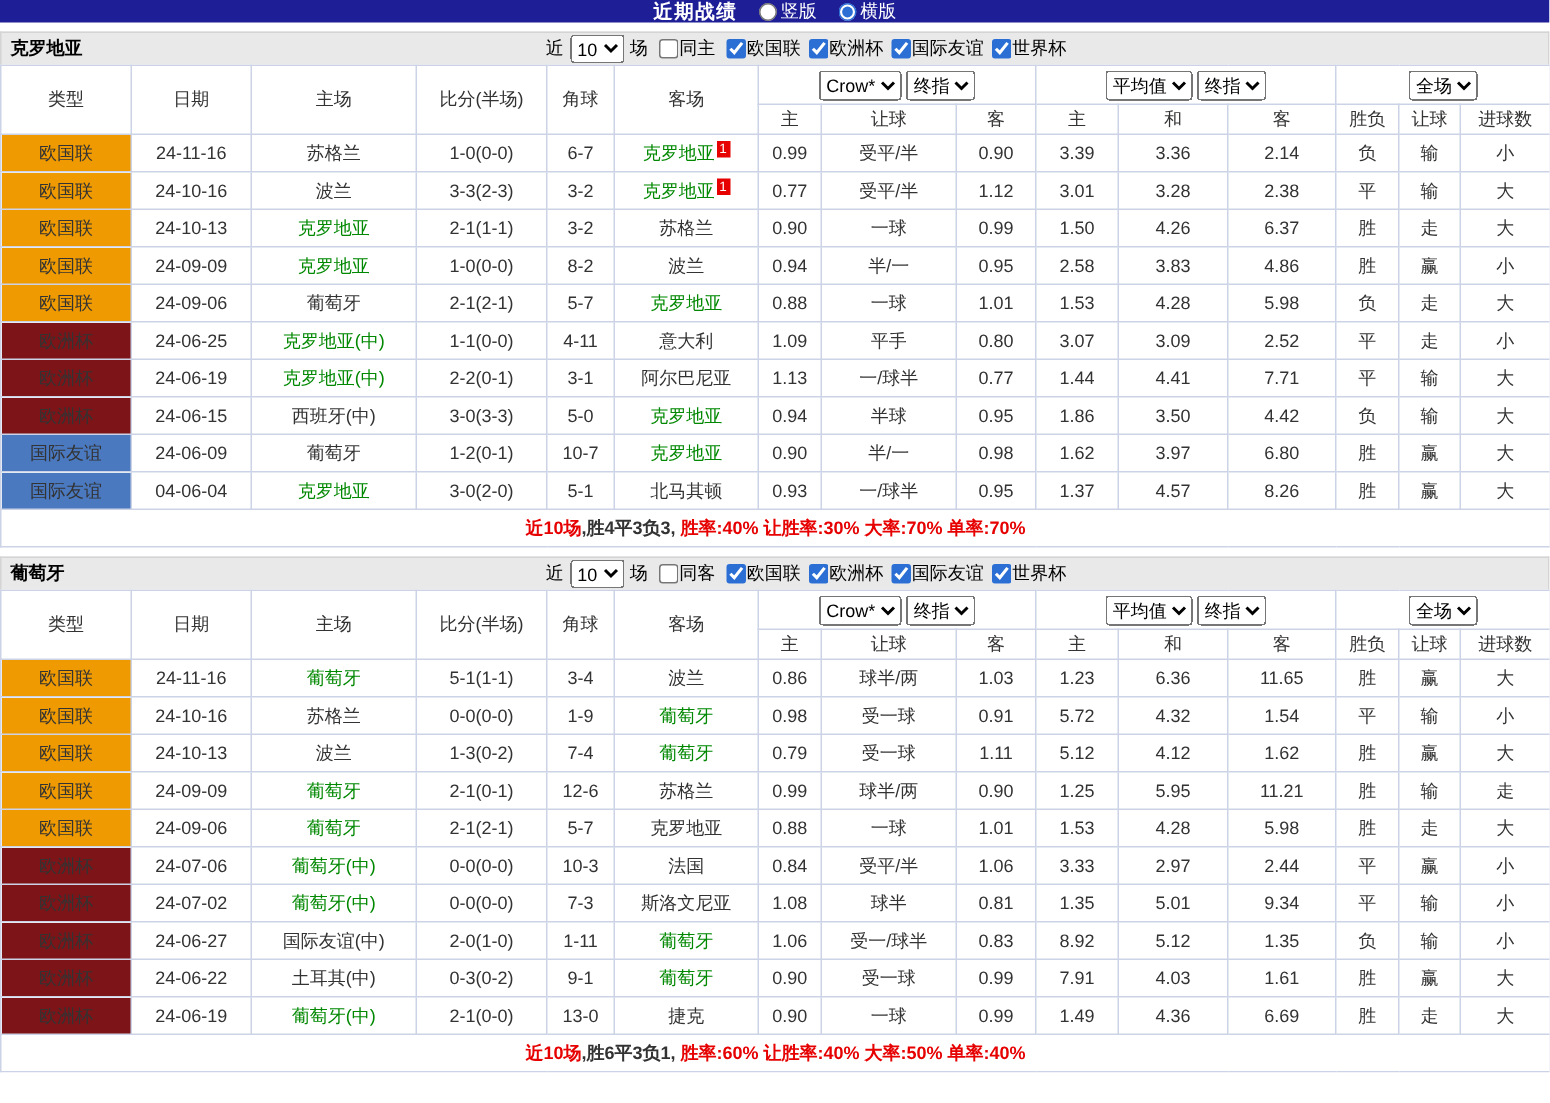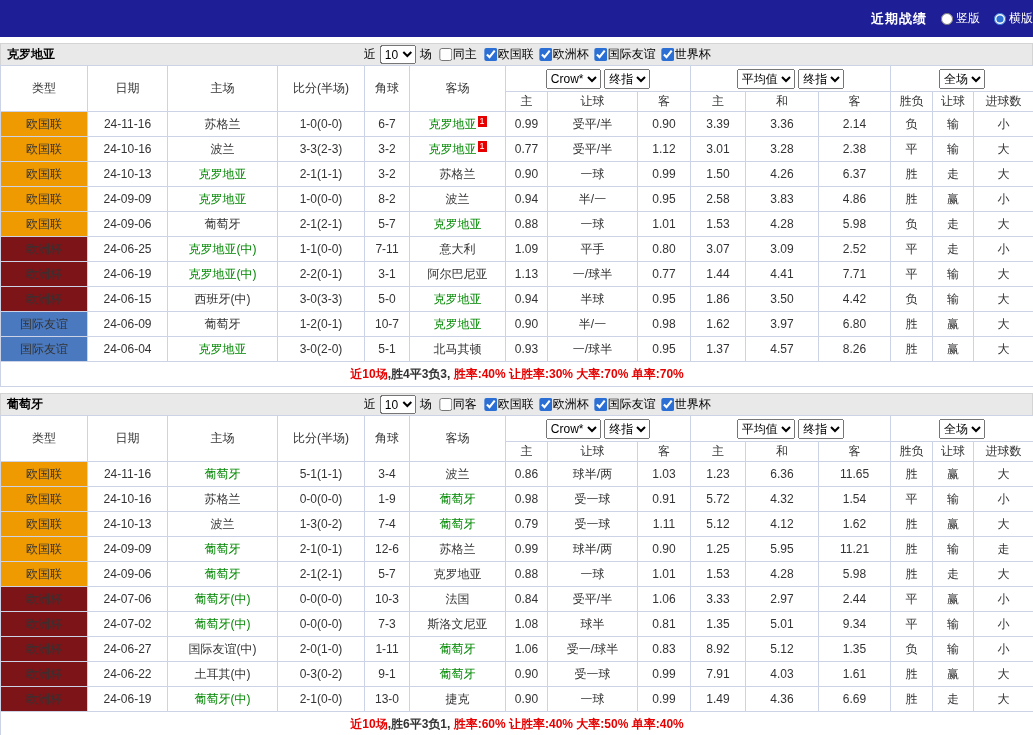--- a/index.html
+++ b/index.html
@@ -3,23 +3,23 @@
 <meta charset="utf-8">
 <style>
   * { box-sizing: border-box; }
   html, body { margin: 0; padding: 0; }
   body {
     width: 1033px;
     background: #fff;
     font-family: "Liberation Sans", "DejaVu Sans", sans-serif;
   }
   .titlebar {
-    height: 37px;
+    height: 15px;
     background: var(--topbar, #1e1e96);
-    display: flex; align-items: center; justify-content: flex-end; gap: 14px;
+    display: flex; align-items: center; justify-content: center; gap: 14px;
   }
   .titlebar .title { color: #fff; font-size: 13px; font-weight: bold; letter-spacing: 1px; }
   .radio-opt { display: inline-flex; align-items: center; gap: 3px; color: #fff; font-size: 12px; cursor: pointer; }
   .radio-opt input { width: 12px; height: 12px; margin: 0; accent-color: #2b6fd4; }
 
   .team-section { margin-top: 6px; }
   .section-bar {
     height: 22px; background: #e9e9e9;
     border: 1px solid #d4d4d4; border-bottom: none;
     display: flex; align-items: center; position: relative; font-size: 12px;
@@ -249,21 +249,21 @@
               <td class="num">5.98</td>
               <td class="res-b">负</td>
               <td class="res-g">走</td>
               <td class="res-r">大</td>
             </tr>
             <tr>
               <td class="type type-euro">欧洲杯</td>
               <td class="date">24-06-25</td>
               <td class="team"><span class="green">克罗地亚(中)</span></td>
               <td class="score">1-1(0-0)</td>
-              <td class="corner">7-11</td>
+              <td class="corner">4-11</td>
               <td class="team"><span>意大利</span></td>
               <td class="num">1.09</td>
               <td class="num">平手</td>
               <td class="num">0.80</td>
               <td class="num">3.07</td>
               <td class="num">3.09</td>
               <td class="num">2.52</td>
               <td class="res-b">平</td>
               <td class="res-g">走</td>
               <td class="res-b">小</td>
@@ -314,21 +314,21 @@
               <td class="num">0.98</td>
               <td class="num">1.62</td>
               <td class="num">3.97</td>
               <td class="num">6.80</td>
               <td class="res-r">胜</td>
               <td class="res-r">赢</td>
               <td class="res-r">大</td>
             </tr>
             <tr>
               <td class="type type-friendly">国际友谊</td>
-              <td class="date">24-06-04</td>
+              <td class="date">04-06-04</td>
               <td class="team"><span class="green">克罗地亚</span></td>
               <td class="score">3-0(2-0)</td>
               <td class="corner">5-1</td>
               <td class="team"><span>北马其顿</span></td>
               <td class="num">0.93</td>
               <td class="num">一/球半</td>
               <td class="num">0.95</td>
               <td class="num">1.37</td>
               <td class="num">4.57</td>
               <td class="num">8.26</td>

